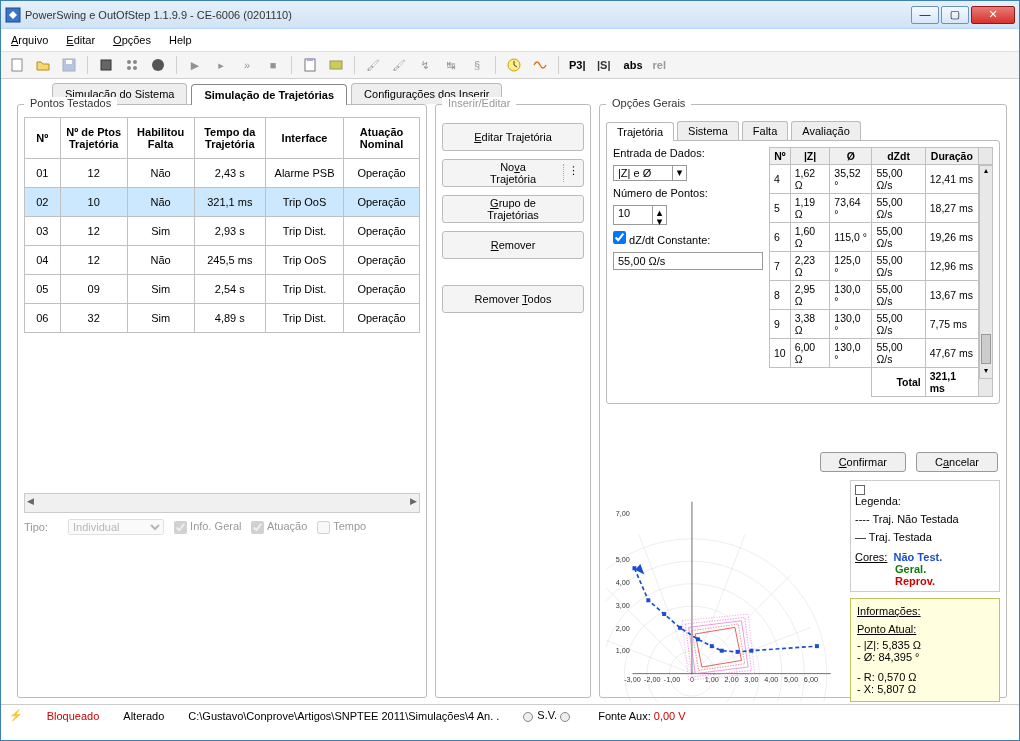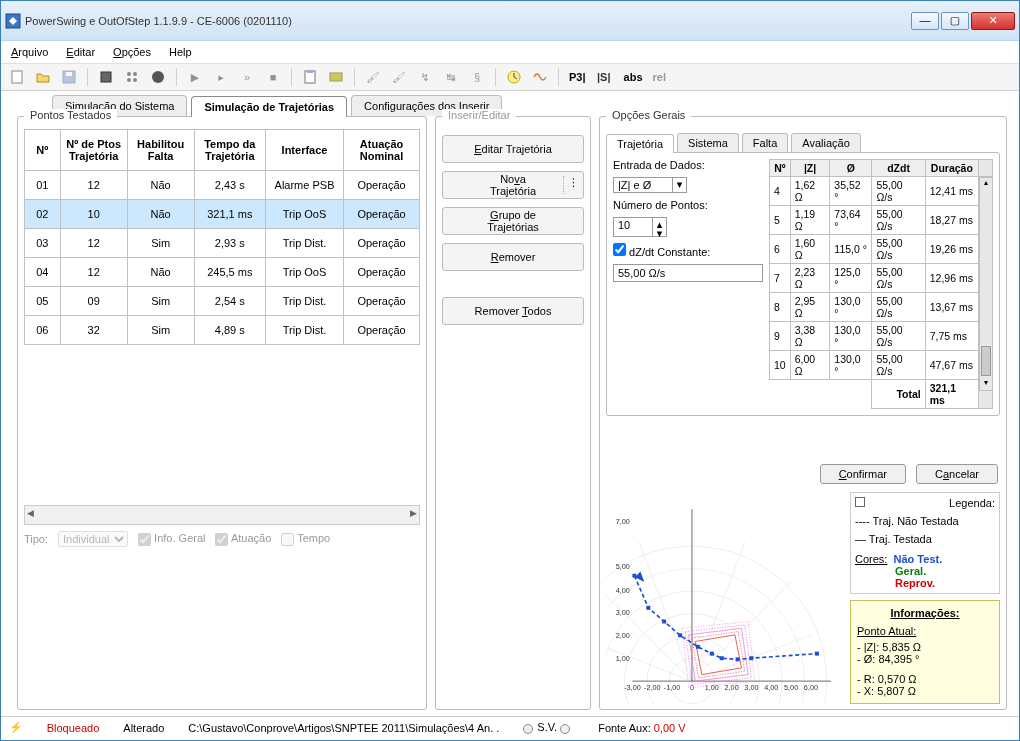--- a/index.html
+++ b/index.html
@@ -1,20 +1,20 @@
 <!DOCTYPE html>
 <html><head>
   <meta charset="utf-8">
   <style>
     * { box-sizing: border-box; font-family: "Segoe UI", Tahoma, sans-serif; font-size: 11px; margin: 0; padding: 0; }
     body { background: #f0f0f0; user-select: none; }
 
     .window { width: 1020px; height: 741px; background: #fff; border: 1px solid #3c7fb1; }
 
-    .titlebar { height: 40px; background: linear-gradient(#e7f0fa, #d0e3f5); display: flex; align-items: center; padding: 4px 4px; border-bottom: 1px solid #b8d6fb; }
+    .titlebar { height: 28px; background: linear-gradient(#e7f0fa, #d0e3f5); display: flex; align-items: center; padding: 4px 4px; border-bottom: 1px solid #b8d6fb; }
     .titlebar .icon { width: 16px; height: 16px; margin-right: 4px; }
     .titlebar .title { flex: 1; color: #333; }
     .winbtns { display: flex; gap: 2px; }
     .winbtn { width: 28px; height: 18px; border: 1px solid #6b94bc; background: linear-gradient(#f5f9fe,#d6e7fa); border-radius: 2px; text-align: center; line-height: 14px; }
     .winbtn.close { width: 44px; background: linear-gradient(#e87c78,#d8312c); color: #fff; border-color: #8b1a15; }
 
     .menubar { height: 22px; display: flex; align-items: center; padding: 0 10px; gap: 18px; }
     .menubar span { color: #000; }
     .menubar span u { text-decoration: underline; }
 
@@ -37,21 +37,21 @@
 
     table.grid { border-collapse: collapse; width: 100%; }
     table.grid th, table.grid td { border: 1px solid #c0c0c0; padding: 8px 4px; text-align: center; }
     table.grid th { background: #fff; font-weight: bold; }
     table.grid tr.selected td { background: #cce8ff; }
     .left-grid-wrap { padding: 0 6px 6px 6px; }
     .left-scroll { height: 20px; margin: 4px 6px; border: 1px solid #ccc; background: #f0f0f0; position: relative; }
     .left-scroll::before { content: "◀"; position: absolute; left: 2px; top: 2px; font-size: 9px; color: #666; }
     .left-scroll::after { content: "▶"; position: absolute; right: 2px; top: 2px; font-size: 9px; color: #666; }
     .tipo-row { padding: 2px 6px 6px 6px; display: flex; align-items: center; gap: 10px; color: #999; }
-    .tipo-row select { width: 70px; color: #999; }
+    .tipo-row select { width: 96px; color: #999; margin-left: 10px; }
     .tipo-row input[type=checkbox] { vertical-align: middle; }
 
     .middle .panel-body { padding: 6px; display: flex; flex-direction: column; gap: 8px; }
     .mbtn { height: 28px; border: 1px solid #bbb; border-radius: 3px; background: #f4f4f4; display: flex; align-items: center; justify-content: center; }
     .mbtn.split { position: relative; }
     .mbtn.split::after { content: "⋮"; position: absolute; right: 4px; top: 4px; border-left: 1px dotted #aaa; padding-left: 4px; height: 18px; }
 
     .right .panel-body { padding: 0 6px 6px 6px; height: calc(100% - 10px); display: flex; flex-direction: column; }
     .subtabs { display: flex; padding-top: 4px; }
     .subtab { padding: 3px 10px; border: 1px solid #bbb; border-bottom: none; background: #eee; border-radius: 3px 3px 0 0; margin-right: 3px; }
@@ -72,21 +72,21 @@
 
     .btn-row { display: flex; justify-content: flex-end; gap: 10px; padding: 8px 2px; }
     .btn { padding: 3px 18px; border: 1px solid #999; border-radius: 3px; background: #f0f0f0; margin-top: 40px; }
     .btn u { text-decoration: underline; }
 
     .plot-area { flex: 1; display: flex; gap: 6px; }
     .plot { flex: 1; position: relative; }
     .legend { width: 150px; font-size: 10.5px; }
     .legend-box { border: 1px solid #ccc; padding: 4px; margin-bottom: 6px; background: #fff; }
     .info-box { border: 1px solid #c0c060; padding: 6px; background: #ffffe0; }
-    .info-box .hdr { font-weight: bold; text-decoration: underline; text-align: center; }
+    .info-box .hdr { font-weight: normal; text-decoration: underline; }
     svg { display: block; }
 
     .statusbar { height: 22px; border-top: 1px solid #ccc; display: flex; align-items: center; padding: 0 8px; gap: 24px; font-size: 11px; }
     .statusbar .blk { color: #c00; }
     .statusbar .aux { color: #c00; }
     .statusbar .led { width: 10px; height: 10px; border-radius: 50%; border: 1px solid #888; background: #eee; display: inline-block; margin-right: 4px; vertical-align: middle; }
   </style>
 </head>
 <body>
 
@@ -505,21 +505,21 @@
                     <rect x="172" y="232.33333333333334" width="6" height="6" fill="#1a4ecc"></rect>
                     <rect x="196" y="234.06666666666666" width="6" height="6" fill="#1a4ecc"></rect>
                     <rect x="217" y="232.33333333333334" width="6" height="6" fill="#1a4ecc"></rect>
                     <rect x="316" y="225.4" width="6" height="6" fill="#1a4ecc"></rect>
                   </g>
               </g>
             </svg>
           </div>
           <div class="legend">
             <div class="legend-box">
-              <div style="display:flex;justify-content:space-between;">
+              <div style="display:flex;justify-content:space-between;flex-direction:column;">
                   <span style="width:10px;height:10px;border:1px solid #666;display:inline-block;"></span> 
                   <span>Legenda:</span>
                 </div>
               <div style="margin-top:6px;">---- <span>Traj. Não Testada</span></div>
               <div style="margin-top:6px;">— <span>Traj. Testada</span></div>
               <div style="margin-top:8px;"><u>Cores:</u>&nbsp;&nbsp;<b style="color:#1a4ecc;">Não Test.</b></div>
               <div style="margin-left:40px;"><b style="color:#0a7d0a;">Geral.</b></div>
               <div style="margin-left:40px;"><b style="color:#c00;">Reprov.</b></div>
             </div>
             <div class="info-box">

